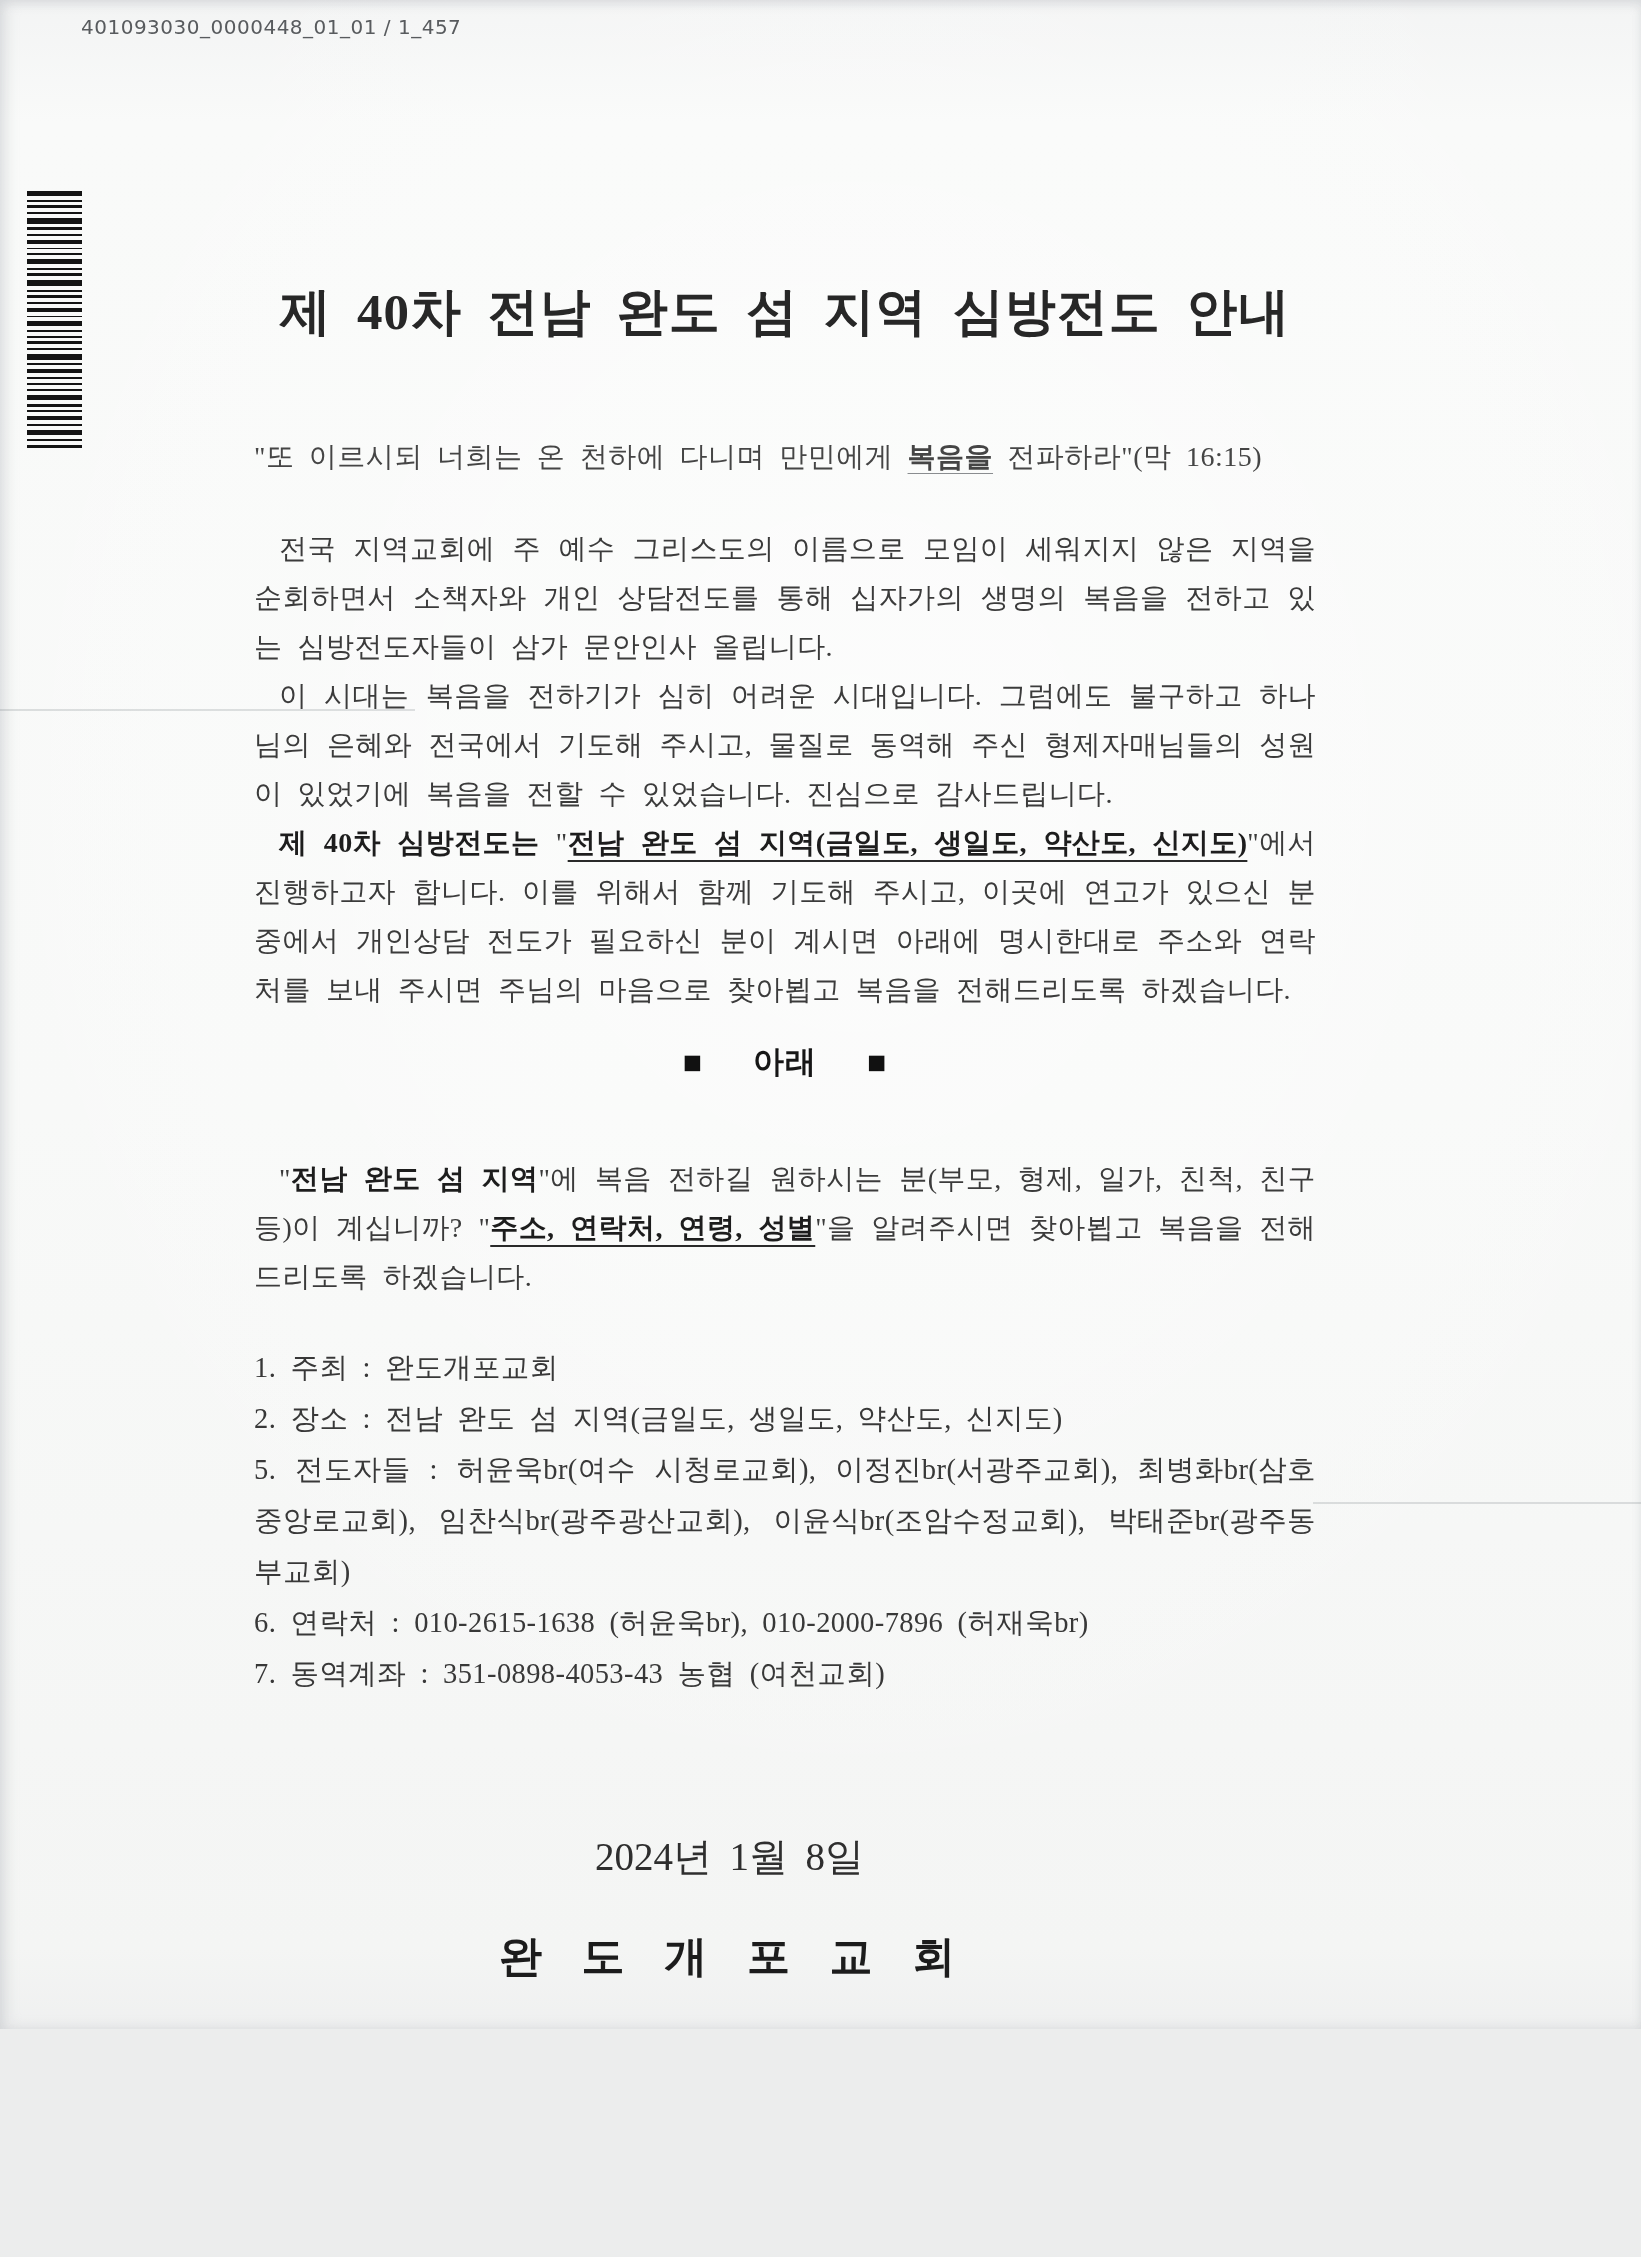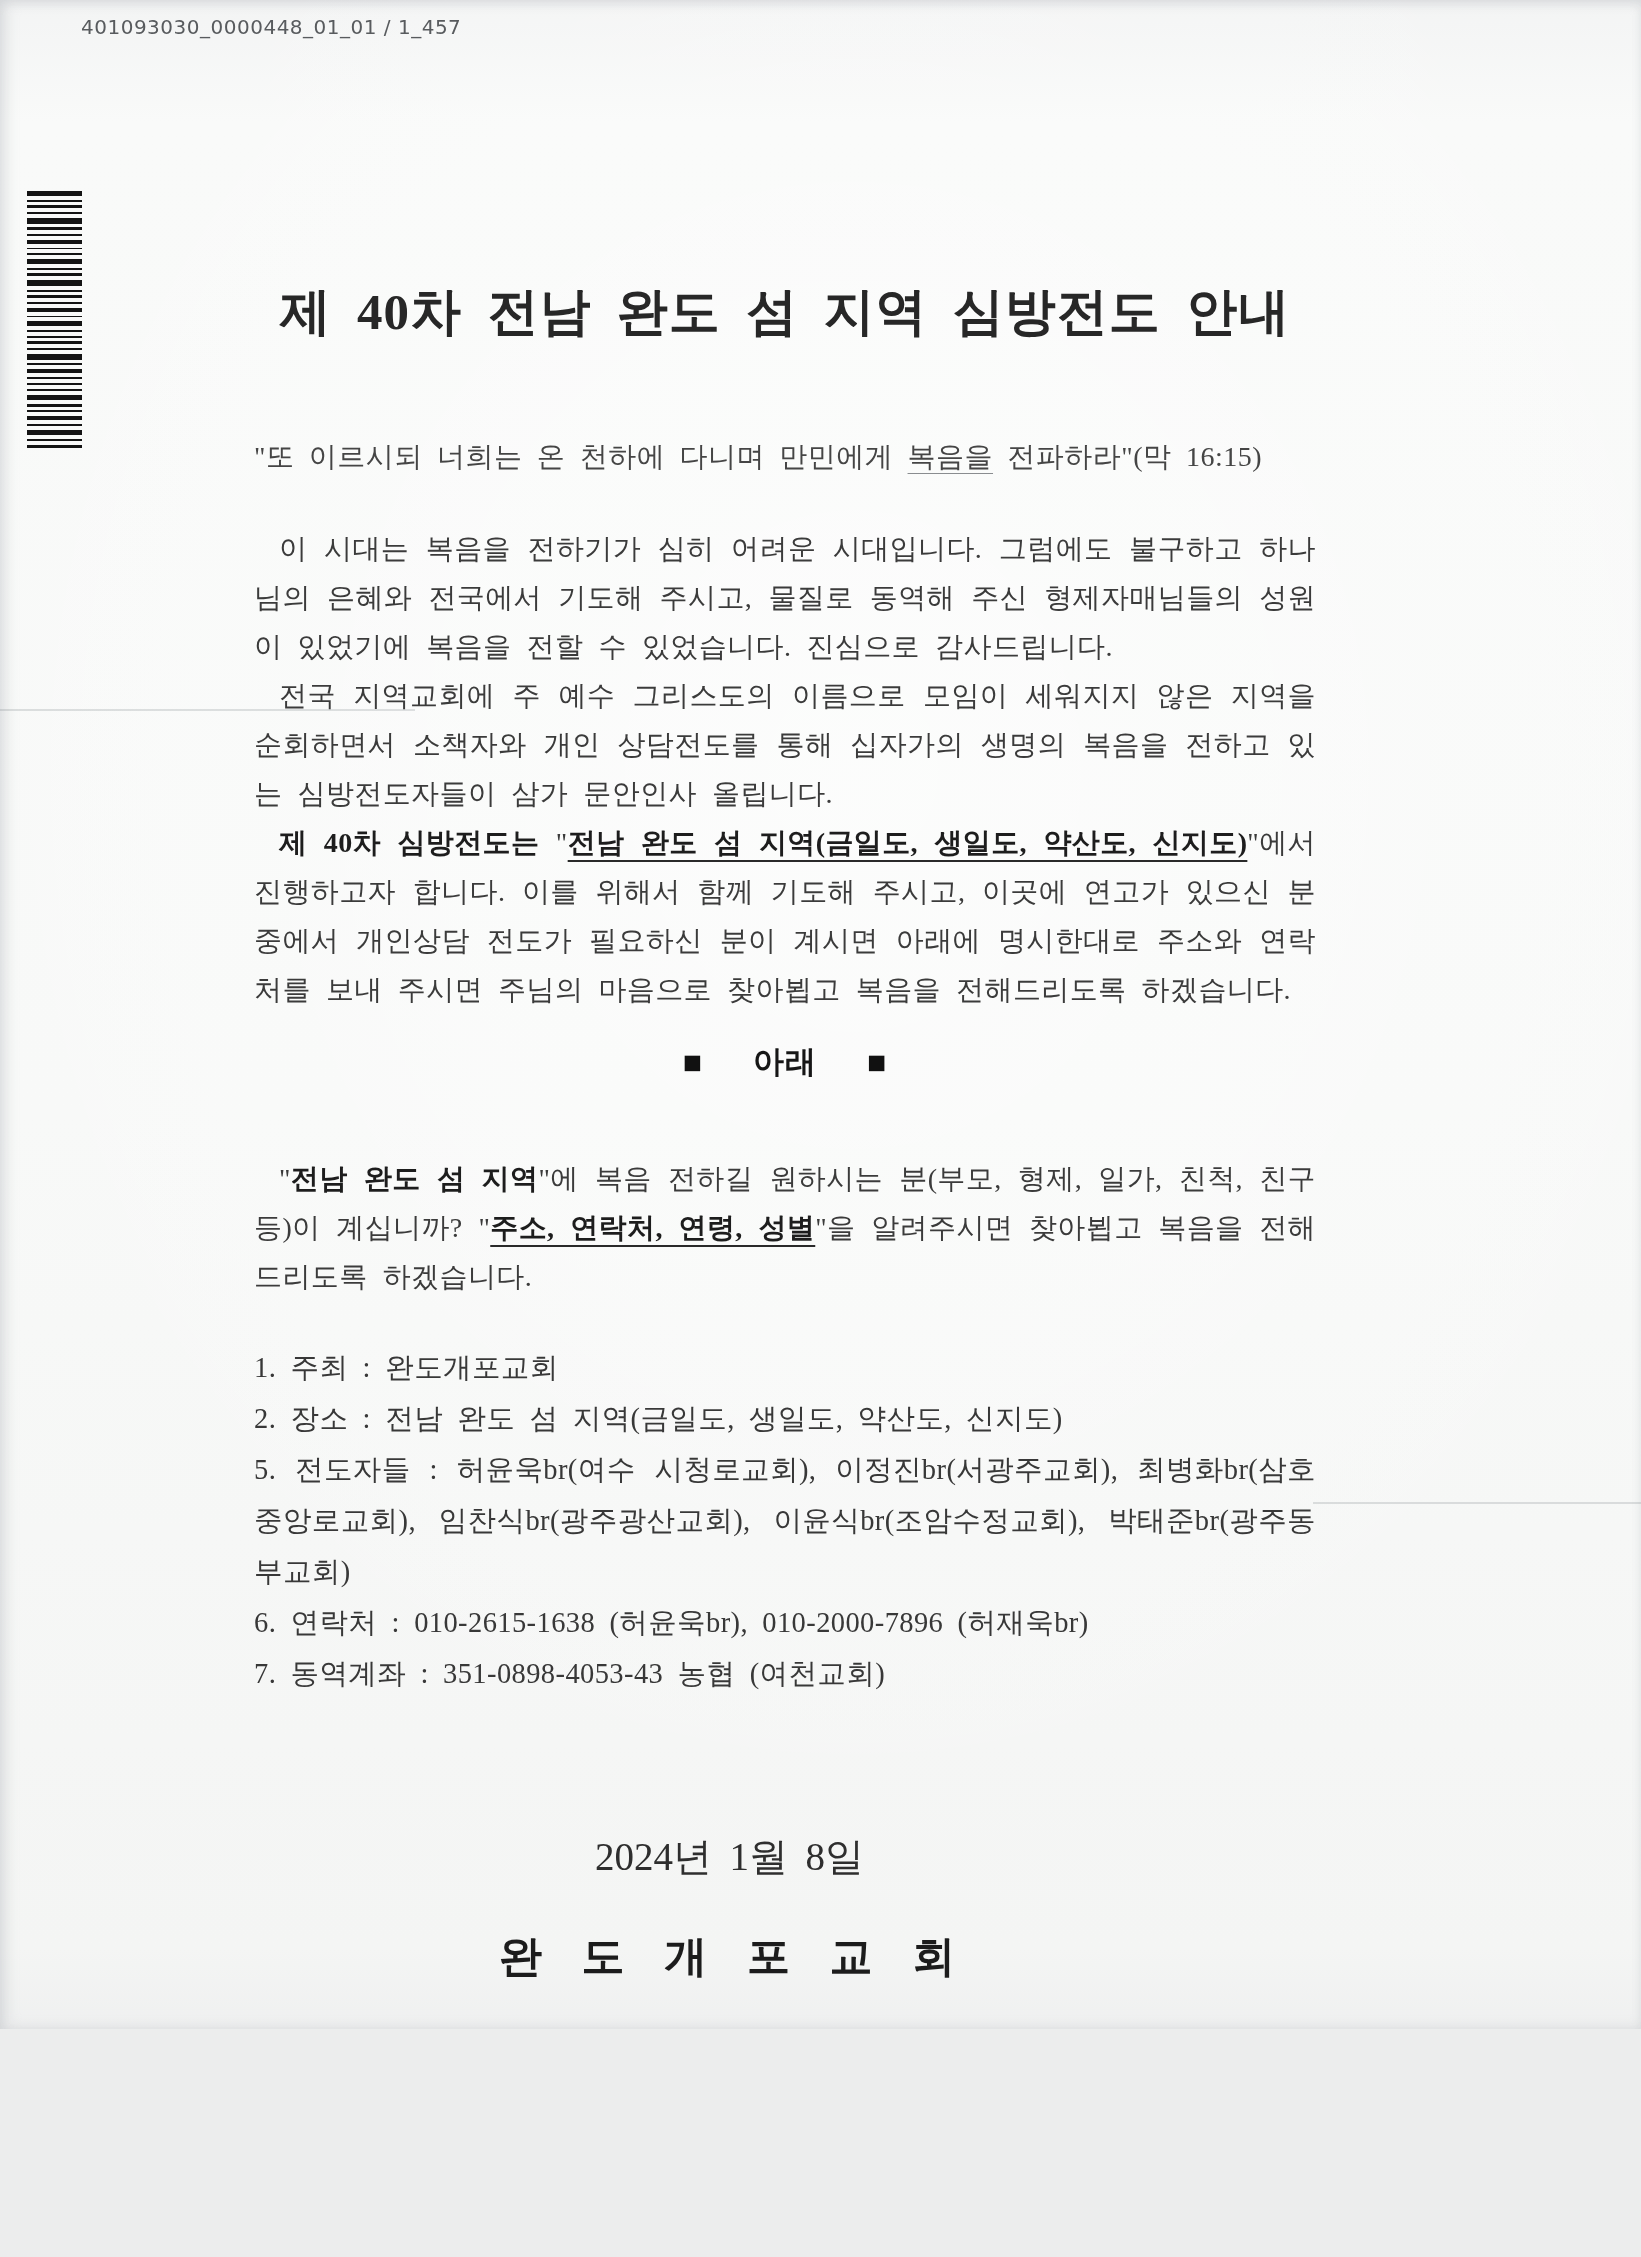--- a/index.html
+++ b/index.html
@@ -32,21 +32,21 @@
   .content{position:absolute;left:254px;top:0;width:1062px;}
   .title{
     margin:287px 0 0 0;text-align:center;
     font-size:51px;line-height:50px;font-weight:bold;color:#272727;
     word-spacing:11.6px;letter-spacing:1px;
   }
   .verse{
     margin:102px 0 0 0;font-size:28px;line-height:35px;color:#454545;
     word-spacing:6.8px;letter-spacing:0.5px;
   }
-  .u-faint{text-decoration:underline;text-decoration-thickness:1.4px;text-underline-offset:6.8px;text-decoration-color:#8a8d90;}
+  .u-faint{text-decoration:underline;text-decoration-thickness:1.4px;text-underline-offset:6.8px;text-decoration-color:#8a8d90;font-weight:bold;}
   .paragraphs{margin-top:50px;}
   .paragraphs p{
     margin:0;font-size:28px;line-height:49px;text-align:justify;
     word-spacing:7.7px;letter-spacing:0.4px;color:#3b3b3b;
   }
   .paragraphs p.indent{text-indent:25px;}
   b.ink{color:#1d1d1d;font-weight:bold;}
   .hl-underline{
     font-weight:bold;color:#1d1d1d;
     text-decoration:underline;text-decoration-thickness:1.9px;text-underline-offset:7.7px;text-decoration-color:#2a2a2a;
@@ -123,22 +123,22 @@
 
   <div class="content">
 
     <h1 class="title">제 40차 전남 완도 섬 지역 심방전도 안내</h1>
 
     <div class="verse">
       <span>"또 이르시되 너희는 온 천하에 다니며 만민에게 </span><span class="u-faint">복음을</span><span> 전파하라"(막 16:15)</span>
     </div>
 
     <div class="paragraphs">
+      <p class="indent">전국 지역교회에 주 예수 그리스도의 이름으로 모임이 세워지지 않은 지역을 순회하면서 소책자와 개인 상담전도를 통해 십자가의 생명의 복음을 전하고 있는 심방전도자들이 삼가 문안인사 올립니다.</p>
       <p class="indent">이 시대는 복음을 전하기가 심히 어려운 시대입니다. 그럼에도 불구하고 하나님의 은혜와 전국에서 기도해 주시고, 물질로 동역해 주신 형제자매님들의 성원이 있었기에 복음을 전할 수 있었습니다. 진심으로 감사드립니다.</p>
-      <p class="indent">전국 지역교회에 주 예수 그리스도의 이름으로 모임이 세워지지 않은 지역을 순회하면서 소책자와 개인 상담전도를 통해 십자가의 생명의 복음을 전하고 있는 심방전도자들이 삼가 문안인사 올립니다.</p>
       <p class="indent">
         <b class="ink">제 40차 심방전도는</b><span> "</span><span class="hl-underline">전남 완도 섬 지역(금일도, 생일도, 약산도, 신지도)</span><span>"에서 진행하고자 합니다. 이를 위해서 함께 기도해 주시고, 이곳에 연고가 있으신 분 중에서 개인상담 전도가 필요하신 분이 계시면 아래에 명시한대로 주소와 연락처를 보내 주시면 주님의 마음으로 찾아뵙고 복음을 전해드리도록 하겠습니다.</span>
       </p>
     </div>
 
     <div class="divider">
       <span class="sq">■</span><span class="lbl">아래</span><span class="sq">■</span>
     </div>
 
     <div class="paragraphs ask">

